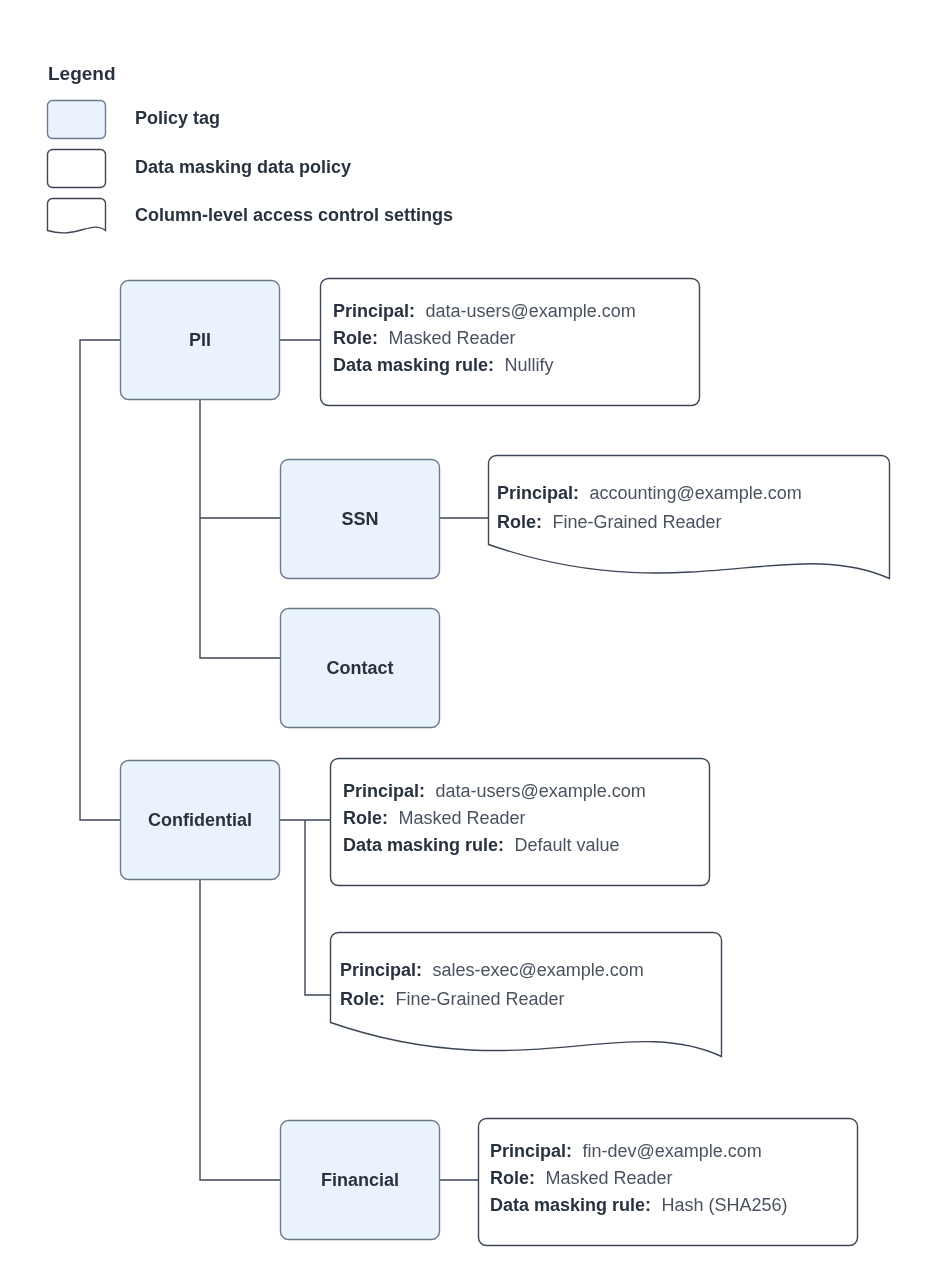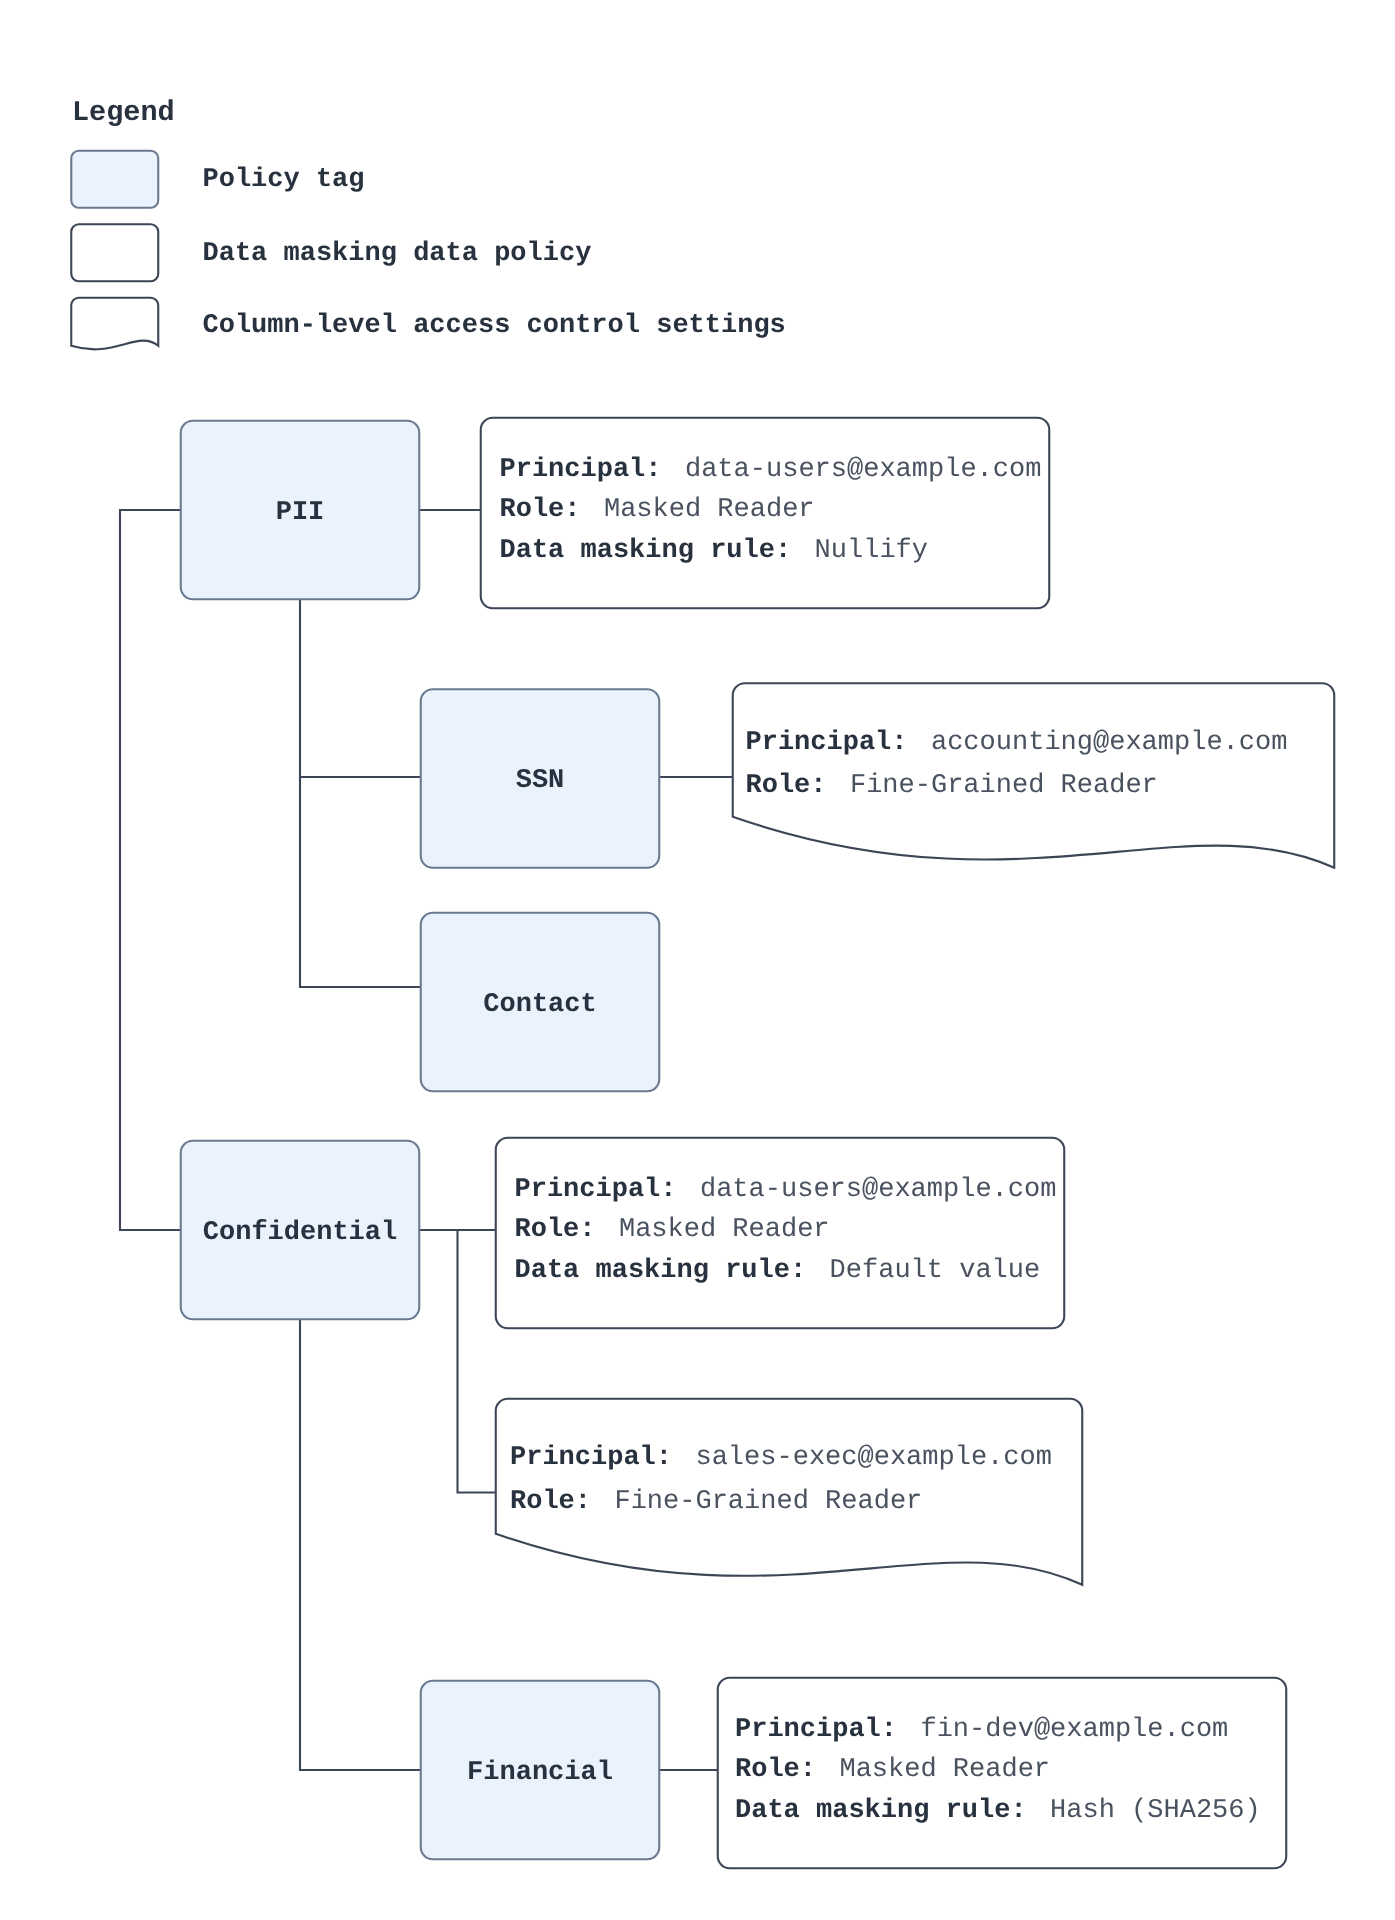--- a/index.html
+++ b/index.html
@@ -10,21 +10,20 @@
   body {
     width: 930px;
     height: 1280px;
     font-family: "Liberation Sans", sans-serif;
     overflow: hidden;
   }
   #diagram-root {
     position: relative;
     width: 930px;
     height: 1256px;
-    font-family: Liberation Mono, monospace;
   }
   svg.canvas {
     position: absolute;
     top: 0;
     left: 0;
     width: 930px;
     height: 1280px;
   }
   .legend-title {
     font-size: 19px;

